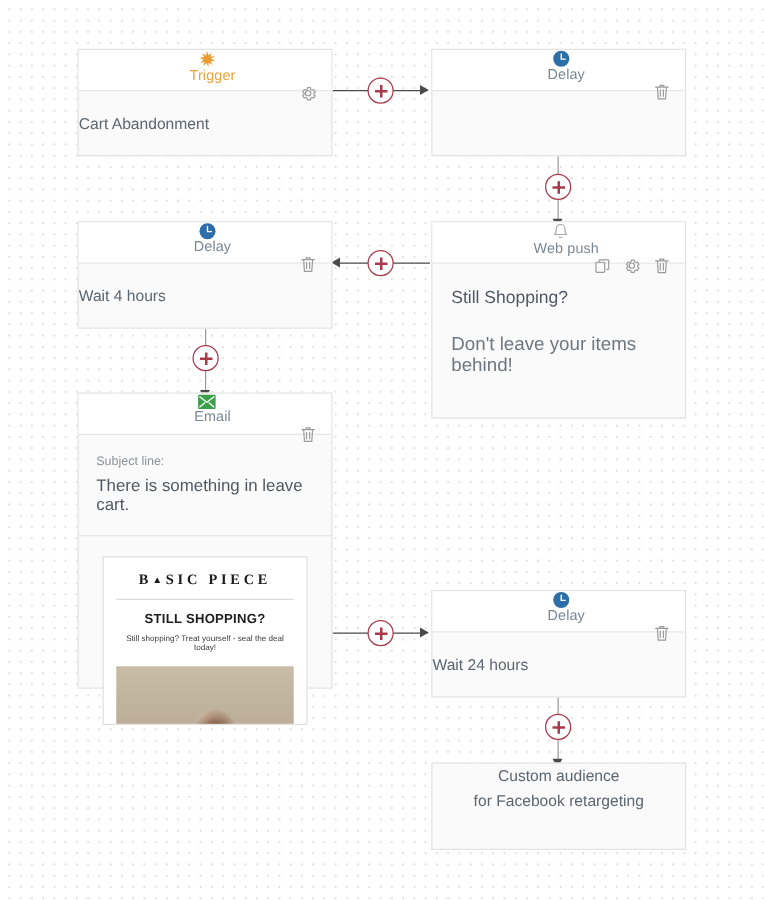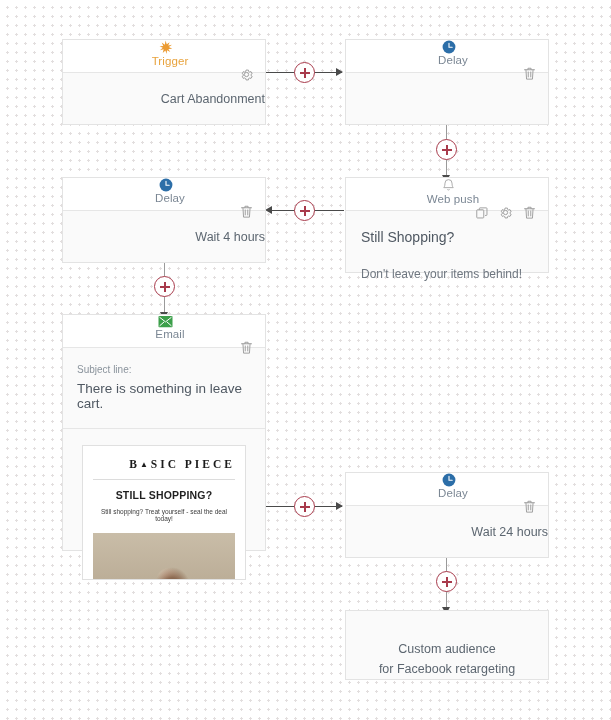--- a/index.html
+++ b/index.html
@@ -50,35 +50,35 @@
   .node-title.trigger-title { color: #e8a33d; }
   .header-actions {
     margin-left: auto;
     display: flex;
     align-items: center;
     gap: 9px;
   }
   .node-body {
     display: flex;
     align-items: center;
-    justify-content: flex-end;
+    justify-content: flex-start;
     height: calc(100% - 33px);
     box-sizing: border-box;
   }
   .node-body-text {
     font-size: 12.5px;
     color: #5c6670;
     text-align: center;
     line-height: 1.6;
   }
 
   
   .node-plain {
     display: flex;
-    align-items: flex-end;
+    align-items: flex-start;
     justify-content: center;
   }
 
   
   .icon { display: inline-flex; align-items: center; justify-content: center; }
   .icon svg { display: block; }
 
   .icon-btn { cursor: pointer; }
 
   
@@ -104,21 +104,21 @@
     margin: 0 -14px 16px -14px;
   }
   .email-preview {
     background: #ffffff;
     border: 1px solid #e0e0e0;
     margin: 0 5px;
     padding: 12px 10px 0 10px;
     box-sizing: border-box;
   }
   .brand-logo {
-    text-align: right;
+    text-align: center;
     font-family: "Liberation Serif", serif;
     font-size: 11.5px;
     font-weight: bold;
     letter-spacing: 3px;
     color: #1b1b1b;
     padding-bottom: 9px;
   }
   .brand-tri { font-size: 8px; vertical-align: 1px; }
   .brand-rule {
     height: 1px;
@@ -265,21 +265,21 @@
       <span class="header-actions">
         <span class="icon icon-btn">
           <svg width="15" height="15" viewBox="0 0 24 24">
             <path fill="none" stroke="#9b9b9b" stroke-width="1.5" stroke-linecap="round" d="M4 6h16M9.5 6V3.6h5V6M6.3 6l1 15h9.4l1-15M10 9.5v8M14 9.5v8"></path>
           </svg>
         </span>
       </span>
     </div>
   </div>
 
-  <div class="node" style="left:345px; top:177px; width:204px; height:96px;">
+  <div class="node" style="left:345px; top:177px; width:204px; height:158px;">
     <div class="node-header">
       <span class="icon">
         <svg width="15" height="15" viewBox="0 0 24 24">
           <path fill="none" stroke="#a8a8a8" stroke-width="1.5" stroke-linejoin="round" d="M12 2.6a5.6 5.6 0 00-5.6 5.6c0 5.4-2 7.2-2 7.2h15.2s-2-1.8-2-7.2A5.6 5.6 0 0012 2.6z"></path>
           <path fill="none" stroke="#a8a8a8" stroke-width="1.5" stroke-linecap="round" d="M10.4 18.6a1.9 1.9 0 003.2 0"></path>
         </svg>
       </span>
       <span class="node-title">Web push</span>
       <span class="header-actions">
         <span class="icon icon-btn">
@@ -296,21 +296,21 @@
         </span>
         <span class="icon icon-btn">
           <svg width="15" height="15" viewBox="0 0 24 24">
             <path fill="none" stroke="#9b9b9b" stroke-width="1.5" stroke-linecap="round" d="M4 6h16M9.5 6V3.6h5V6M6.3 6l1 15h9.4l1-15M10 9.5v8M14 9.5v8"></path>
           </svg>
         </span>
       </span>
     </div>
     <div class="node-body" style="display:block; padding:18px 15px 0 15px;">
       <div style="font-size:14px; color:#4f5862; margin-bottom:22px;">Still Shopping?</div>
-      <div style="font-size:12px; color:#6f7780;">Don't leave your items behind!</div>
+      <div style="font-size:15px; color:#6f7780;">Don't leave your items behind!</div>
     </div>
   </div>
 
   <div class="node" style="left:62px; top:177px; width:204px; height:86px;">
     <div class="node-header">
       <span class="icon">
         <svg width="14" height="14" viewBox="0 0 24 24">
           <circle cx="12" cy="12" r="11" fill="#2c6ea8"></circle>
           <path d="M12 5.5v7h5.5" fill="none" stroke="#ffffff" stroke-width="1.9" stroke-linecap="round"></path>
         </svg>

